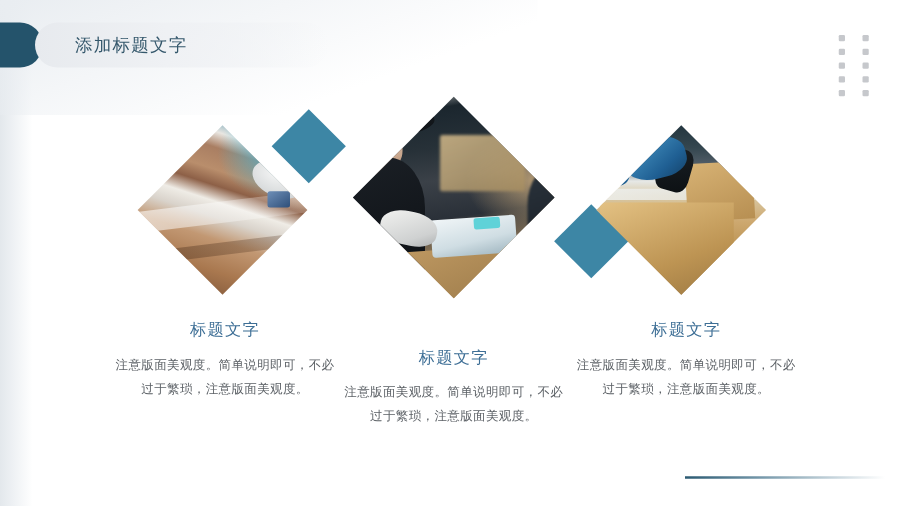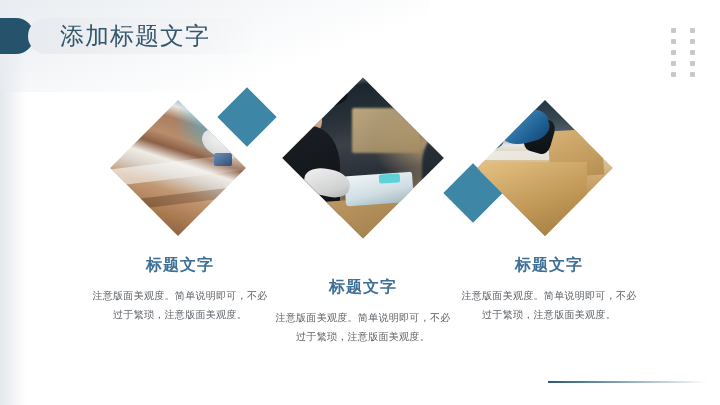--- a/index.html
+++ b/index.html
@@ -49,21 +49,21 @@
     left: 28px; top: 0;
     width: 235px; height: 36px;
     border-radius: 18px;
     background: linear-gradient(90deg, #e7eaee 0%, #eff1f4 45%, rgba(255,255,255,0) 100%);
   }
   .title-text {
     position: absolute;
     left: 60px; top: 0;
     height: 36px;
     line-height: 36px;
-    font-size: 24px;
+    font-size: 14px;
     letter-spacing: 1px;
     color: #34576b;
     white-space: nowrap;
   }
 
   
   .dot-grid {
     position: absolute;
     left: 671px; top: 28px;
     display: grid;
@@ -265,22 +265,22 @@
     transform: rotate(45deg);
     background: #3d86a5;
   }
 
   
   .caption {
     position: absolute;
     text-align: center;
   }
   .caption .cap-title {
-    font-size: 16px;
-    font-weight: bold;
+    font-size: 13px;
+    font-weight: normal;
     color: #3e6f96;
     letter-spacing: 1px;
     margin-bottom: 11px;
   }
   .caption .cap-body {
     font-size: 10px;
     color: #5c6166;
     line-height: 1.85;
     letter-spacing: 0.3px;
   }

